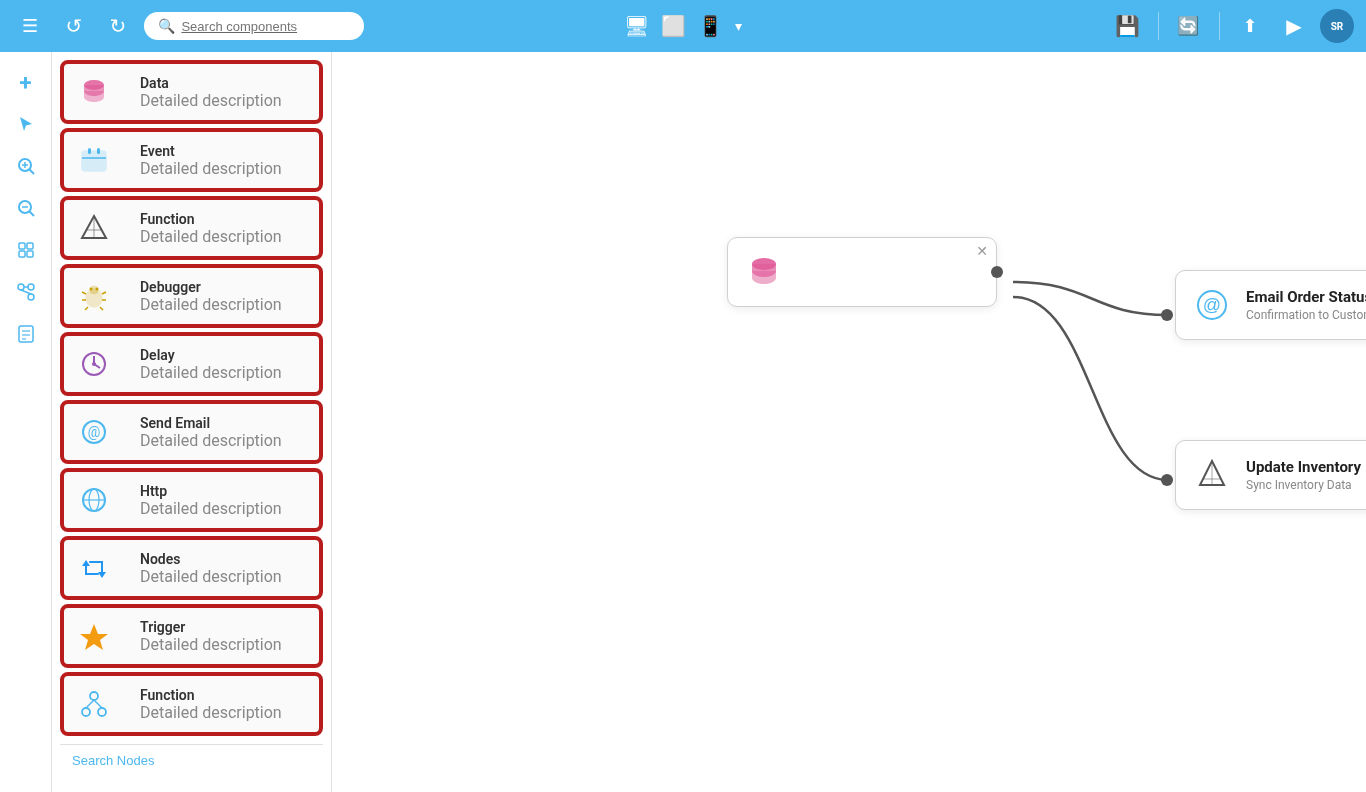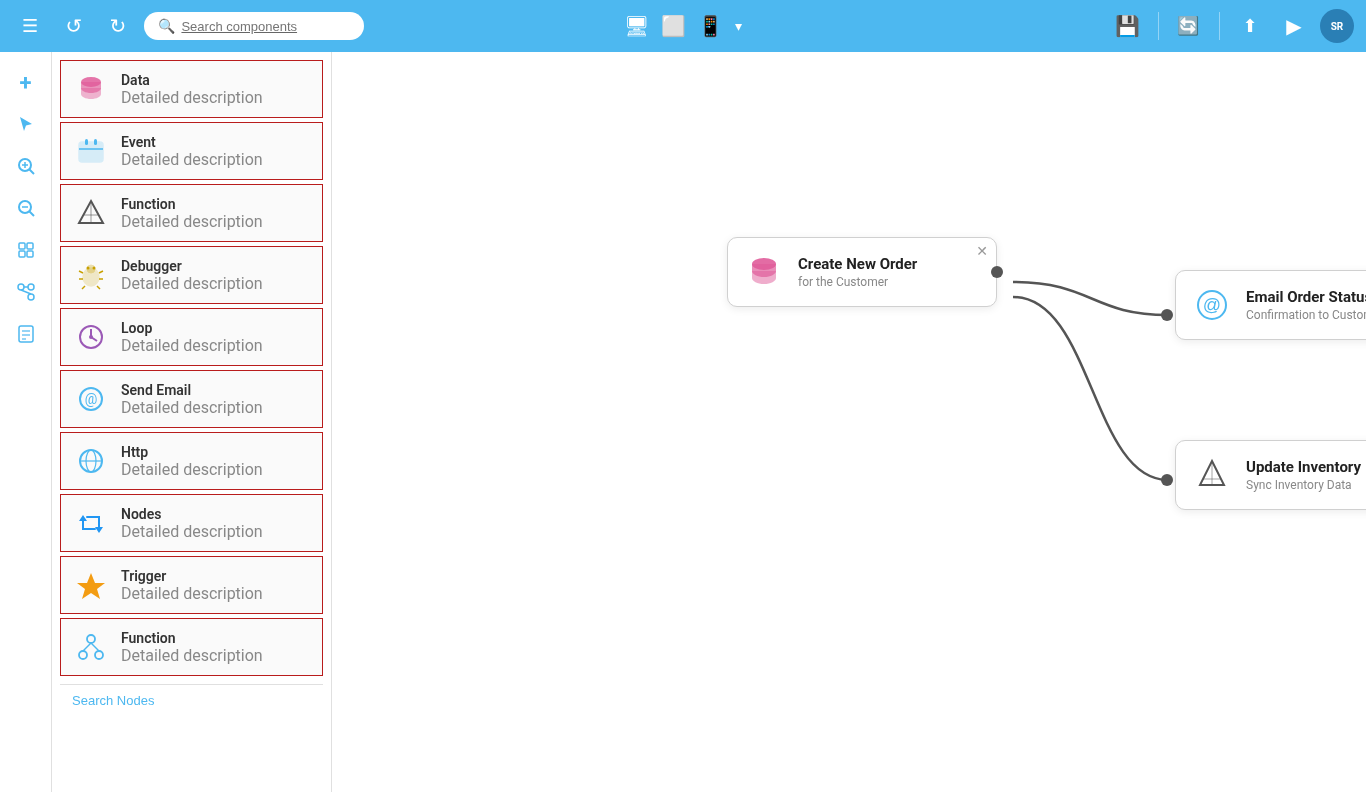--- a/index.html
+++ b/index.html
@@ -81,25 +81,25 @@
       border-right: 1px solid #e0e0e0;
       overflow-y: auto;
       padding: 8px;
       display: flex;
       flex-direction: column;
       gap: 4px;
     }
     .component-item {
       display: flex;
       align-items: center;
-      gap: 12px;
+      gap: 28px;
       padding: 10px 12px;
-      border-radius: 0;
+      border-radius: 8px;
       cursor: grab;
-      border: 1px solid #b91c1c;
+      border: 4px solid #b91c1c;
       background: #fafafa;
     }
     .component-icon {
       width: 36px; height: 36px;
       display: flex; align-items: center; justify-content: center;
       font-size: 20px; flex-shrink: 0;
     }
     .component-info { display: flex; flex-direction: column; }
     .component-name { font-size: 14px; font-weight: 600; color: #333; }
     .component-desc { font-size: 16px; color: #888; }
@@ -322,21 +322,21 @@
     <div class="component-item">
       <div class="component-icon">
         <svg width="32" height="32" viewBox="0 0 32 32">
             <circle cx="16" cy="16" r="11" fill="none" stroke="#9b59b6" stroke-width="2"></circle>
             <line x1="16" y1="8" x2="16" y2="16" stroke="#9b59b6" stroke-width="2"></line>
             <line x1="16" y1="16" x2="22" y2="20" stroke="#9b59b6" stroke-width="2"></line>
             <circle cx="16" cy="16" r="2" fill="#9b59b6"></circle>
           </svg>
       </div>
       <div class="component-info">
-        <span class="component-name">Loop</span>
+        <span class="component-name">Delay</span>
         <span class="component-desc">Detailed description</span>
       </div>
     </div>
 
     <div class="component-item">
       <div class="component-icon">
         <svg width="32" height="32" viewBox="0 0 32 32">
             <circle cx="16" cy="16" r="11" fill="none" stroke="#4db8f0" stroke-width="2"></circle>
             <text x="16" y="21" text-anchor="middle" fill="#4db8f0" font-size="14">@</text>
           </svg>
@@ -418,24 +418,20 @@
 
     <div class="workflow-node" style="left: 395px; top: 185px; min-width: 270px;">
       <span class="node-close">✕</span>
       <div class="node-icon">
         <svg width="38" height="38" viewBox="0 0 38 38">
             <ellipse cx="19" cy="11" rx="12" ry="6" fill="#e05c9a" opacity="0.9"></ellipse>
             <path d="M7 11v7c0 3.3 5.4 6 12 6s12-2.7 12-6v-7" fill="#e05c9a" opacity="0.7"></path>
             <path d="M7 18v7c0 3.3 5.4 6 12 6s12-2.7 12-6v-7" fill="#e05c9a" opacity="0.5"></path>
           </svg>
       </div>
-      <div class="node-info">
-        <div class="node-title">Create New Order</div>
-        <div class="node-subtitle">for the Customer</div>
-      </div>
 
       <div class="conn-dot" style="right:-7px; top:50%; transform:translateY(-50%);"></div>
     </div>
 
     <div class="conn-dot" style="position:absolute; left:829px; top:257px;"></div>
     <div class="conn-dot" style="position:absolute; left:829px; top:422px;"></div>
 
     <div class="workflow-node" style="left: 843px; top: 218px; min-width: 270px;">
 
       <div class="node-icon">

